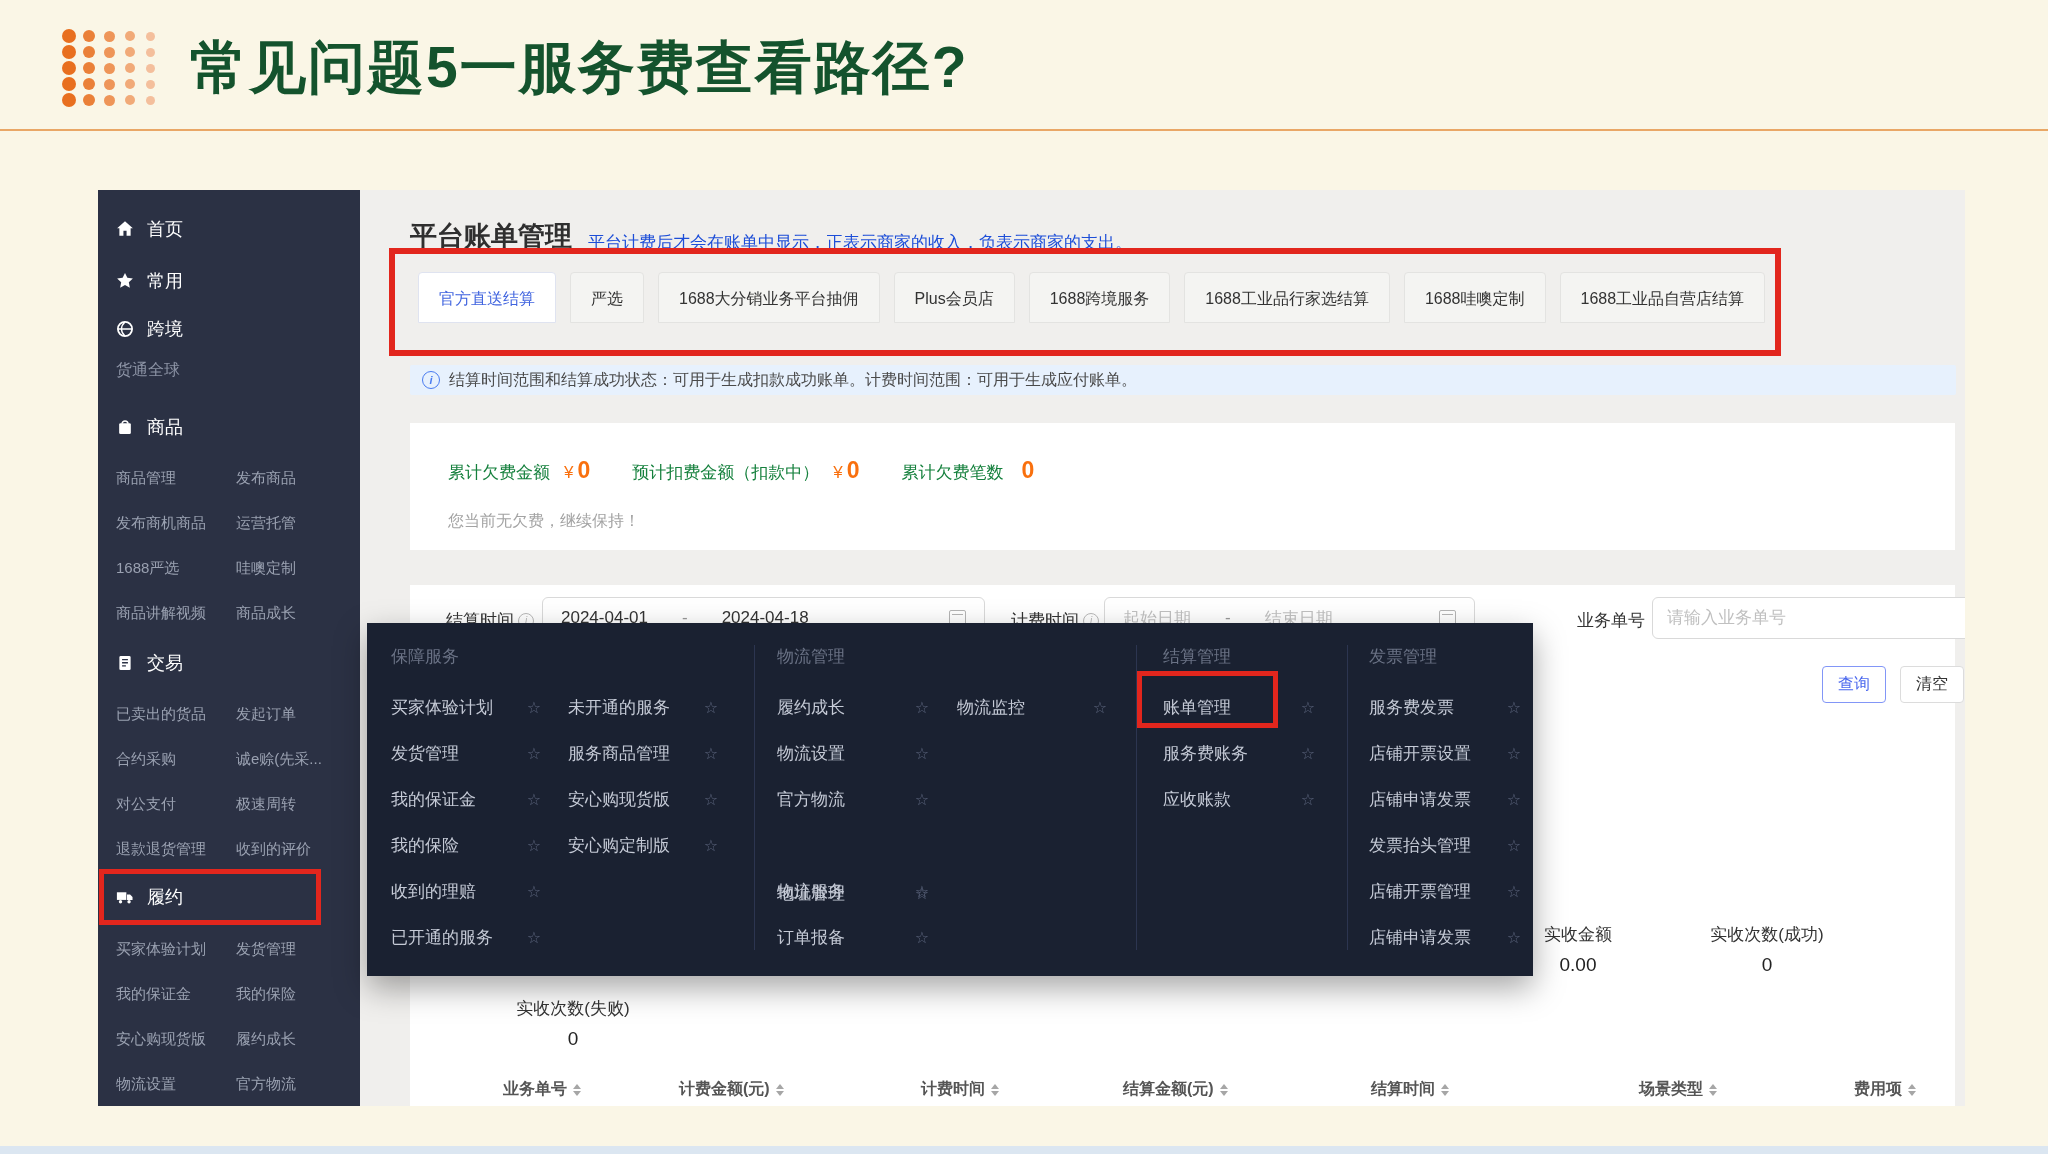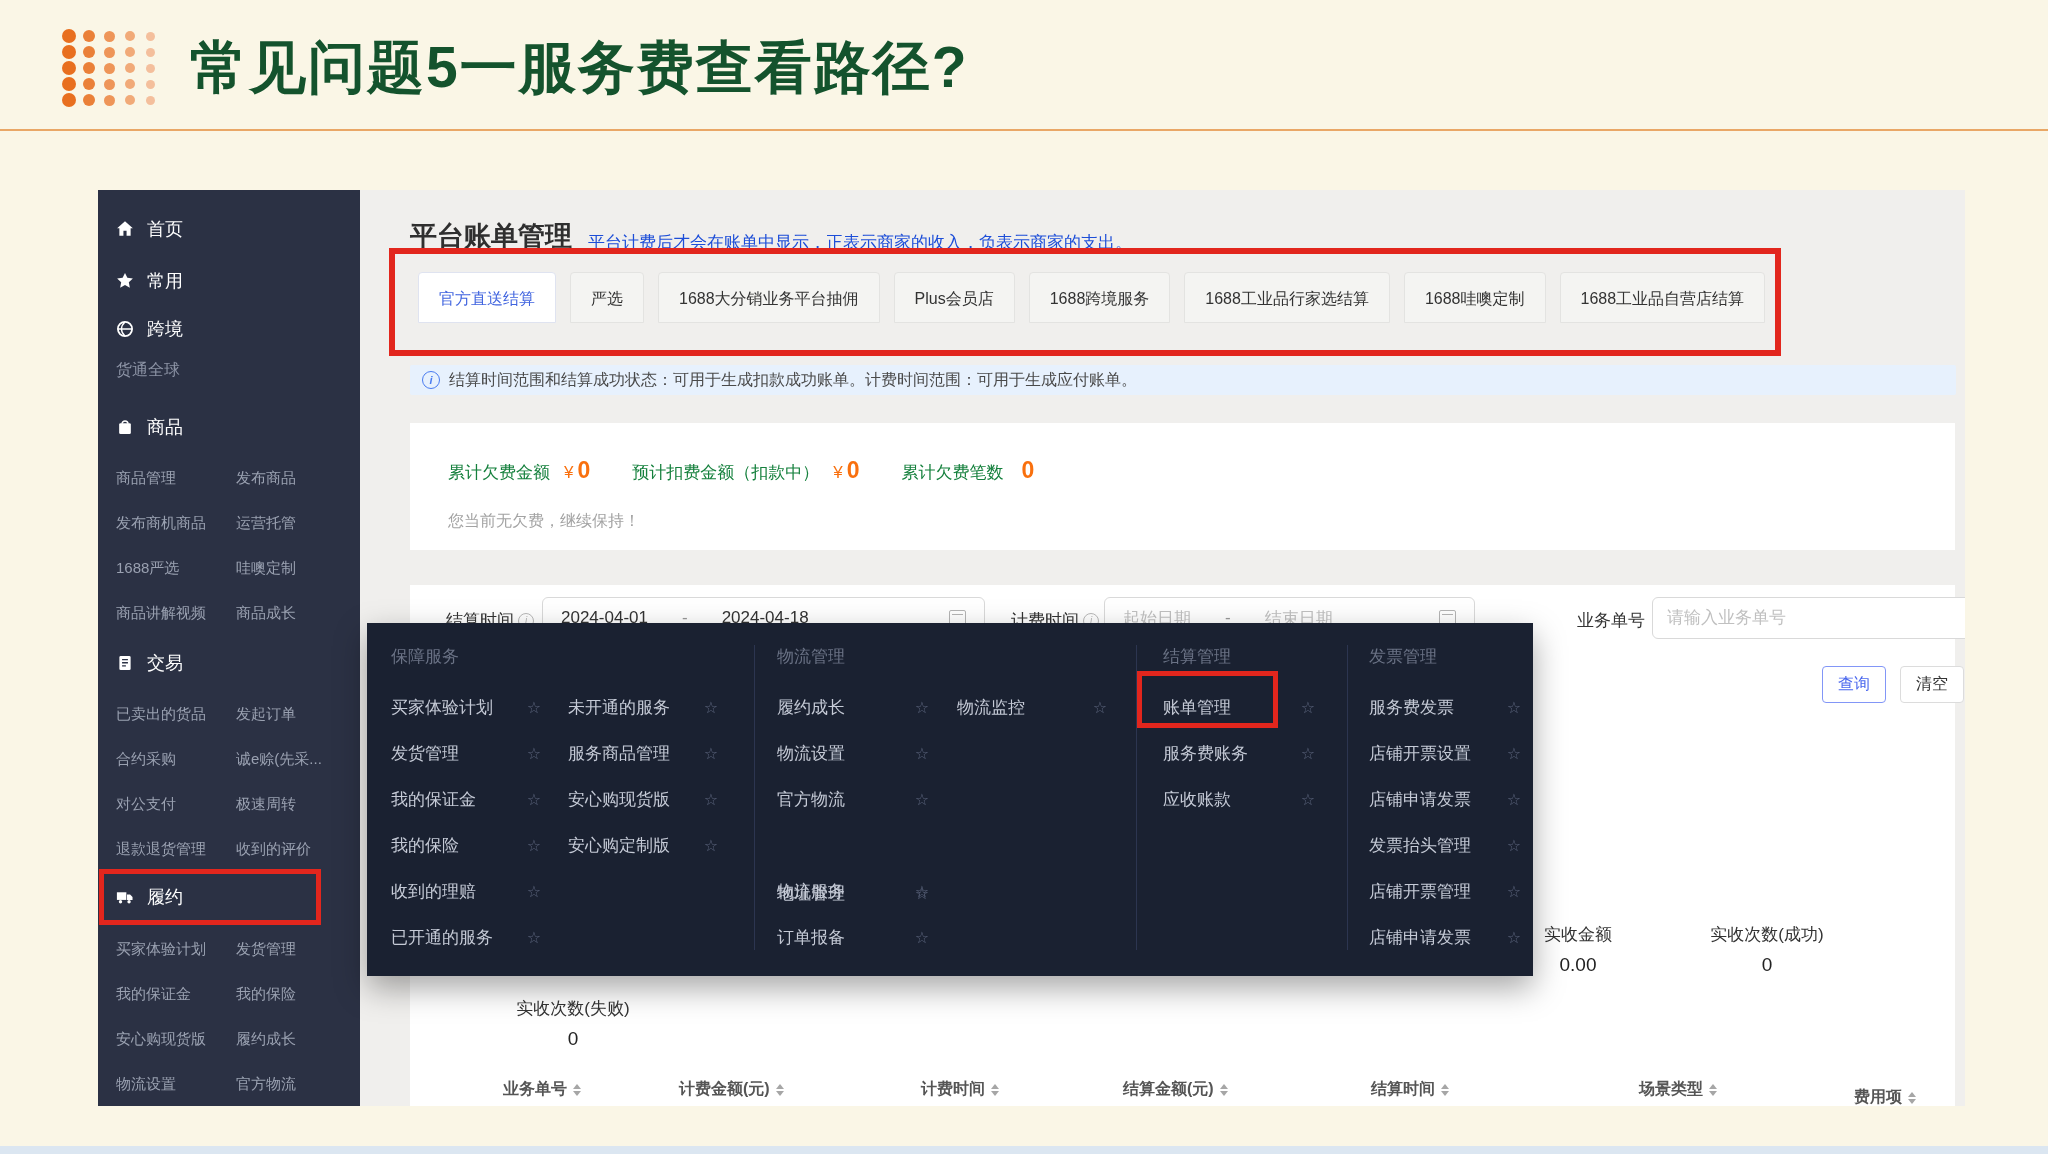--- a/index.html
+++ b/index.html
@@ -325,21 +325,21 @@
               <i class="dn"></i>
             </span>
           </div>
           <div class="th" style="left: 1229px;">
             <span>场景类型</span>
             <span class="sort">
               <i class="up"></i>
               <i class="dn"></i>
             </span>
           </div>
-          <div class="th" style="left: 1444px; margin-top: 8px;">
+          <div class="th" style="left: 1444px;">
             <span>费用项</span>
             <span class="sort">
               <i class="up"></i>
               <i class="dn"></i>
             </span>
           </div>
         </div>
     </div>
   </main>
 

